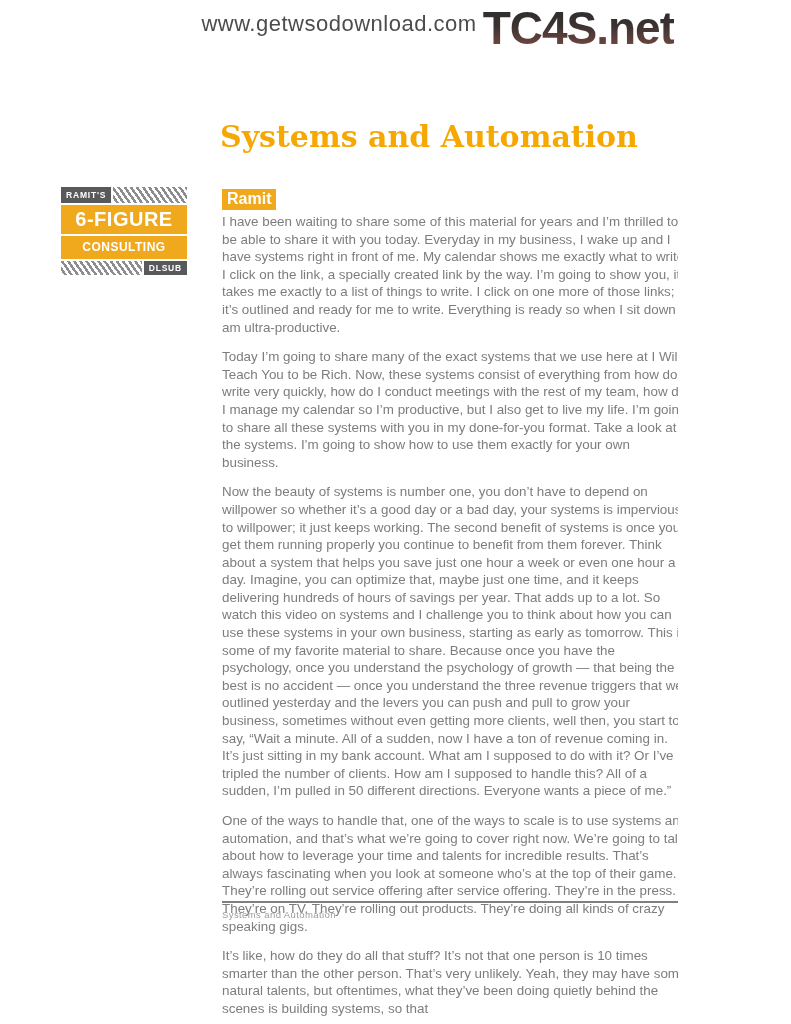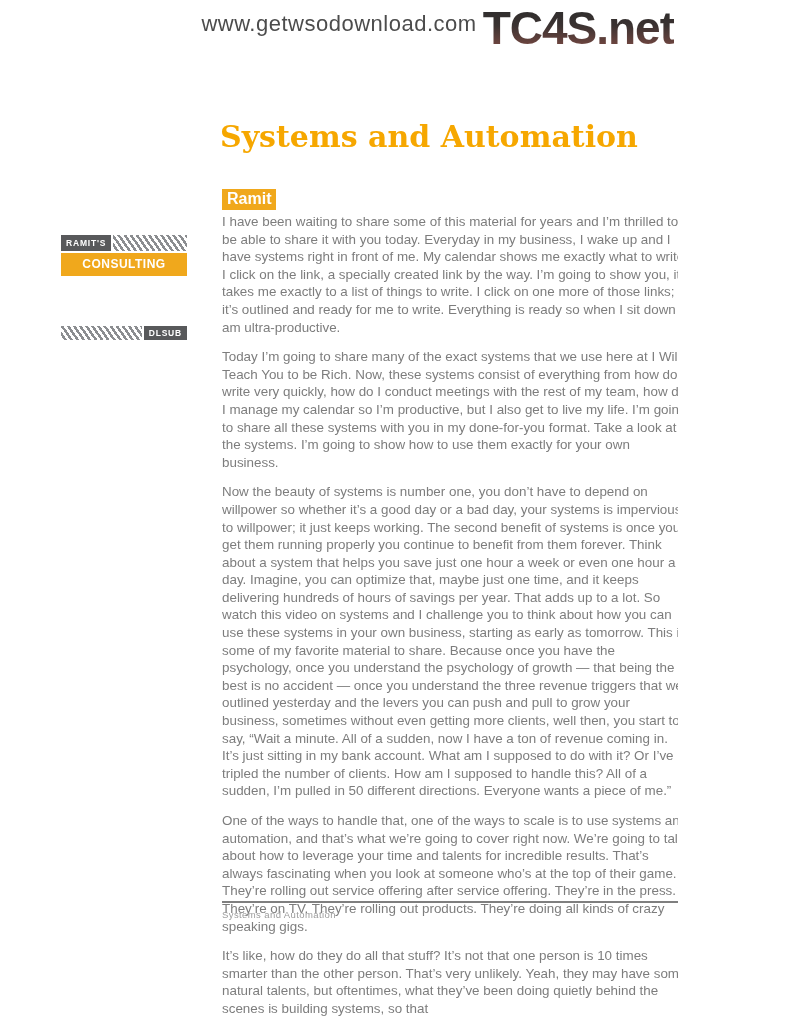--- a/index.html
+++ b/index.html
@@ -54,21 +54,21 @@
 
   
   .badge {
     position: absolute;
     left: 61px; top: 187px;
     width: 126px;
     display: flex;
     flex-direction: column;
     gap: 2px;
   }
-  .badge-row1, .badge-row4 { display: flex; gap: 2px; margin-top: 48px; }
+  .badge-row1, .badge-row4 { display: flex; gap: 2px; }
   .badge-row1 { height: 16px; }
   .badge-row4 { height: 14px; }
   .badge-smallbox {
     background: #58595b;
     color: #fff;
     font-size: 8.5px;
     font-weight: 700;
     letter-spacing: 0.8px;
     display: flex;
     align-items: center;
@@ -192,20 +192,21 @@
   <div class="site-url">www.getwsodownload.com</div>
   <div class="tc4s-logo">TC4S.net</div>
 
   <h1 class="doc-title">Systems and Automation</h1>
 
   <div class="badge">
     <div class="badge-row1">
       <span class="badge-smallbox">RAMIT'S</span>
       <span class="badge-stripes"></span>
     </div>
+    <div class="badge-big badge-figure">6-FIGURE</div>
     <div class="badge-big badge-consulting">CONSULTING</div>
     <div class="badge-row4">
       <span class="badge-stripes"></span>
       <span class="badge-smallbox">DLSUB</span>
     </div>
   </div>
 
   <div class="content">
     <span class="speaker-tag">Ramit</span>
     <p>I have been waiting to share some of this material for years and I’m thrilled to be able to share it with you today. Everyday in my business, I wake up and I have systems right in front of me. My calendar shows me exactly what to write. I click on the link, a specially created link by the way. I’m going to show you, it takes me exactly to a list of things to write. I click on one more of those links; it’s outlined and ready for me to write. Everything is ready so when I sit down I am ultra-productive.</p>

